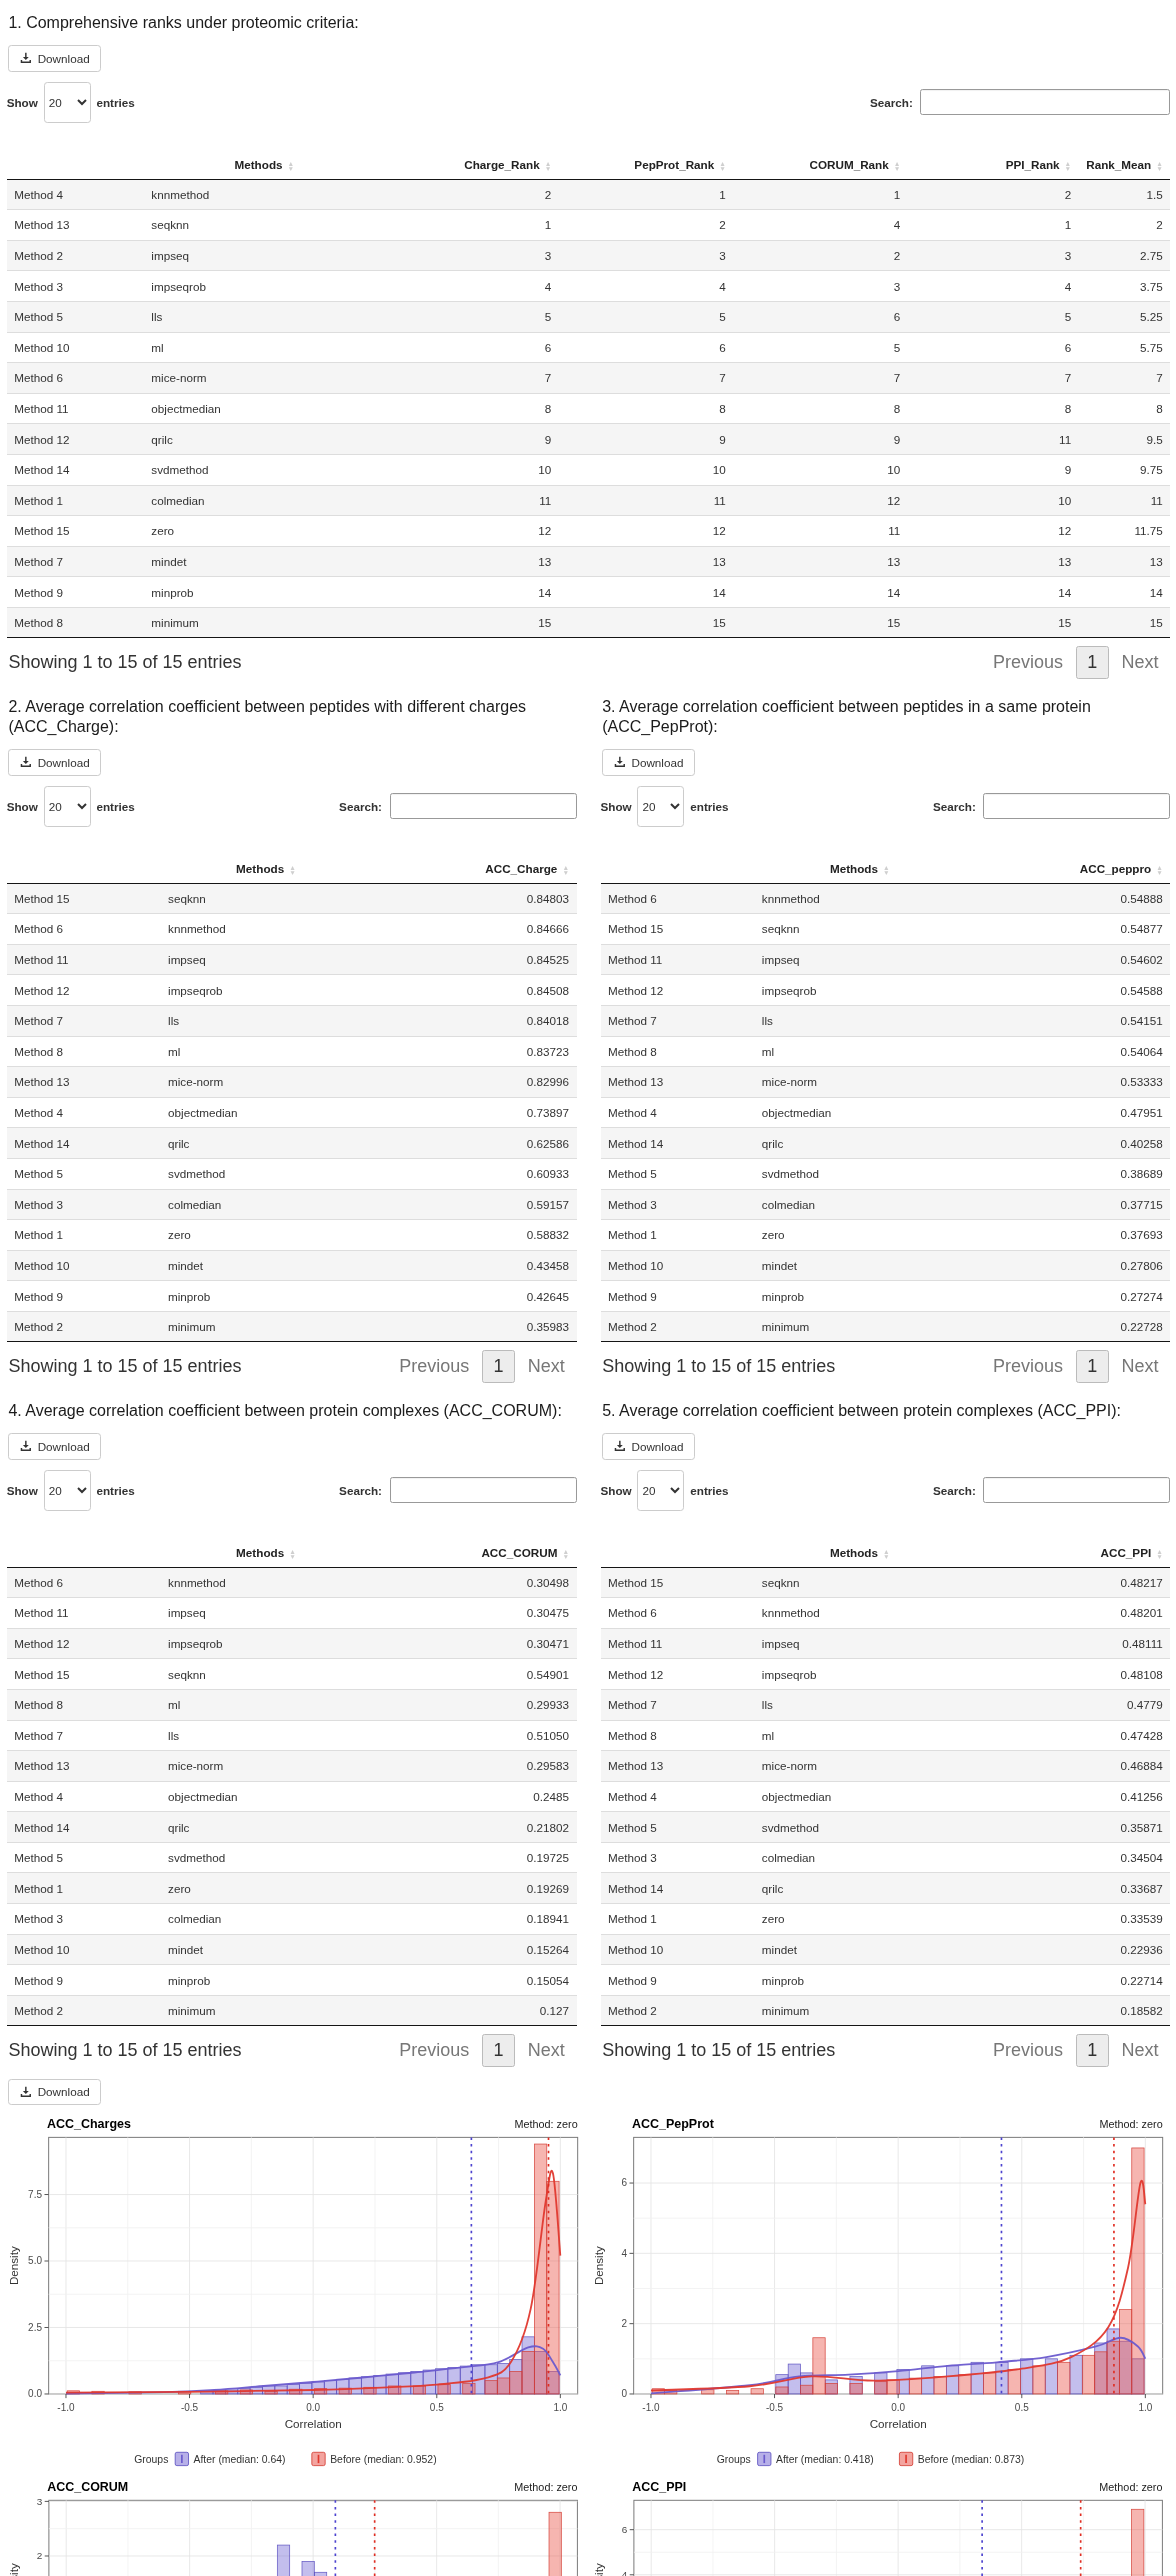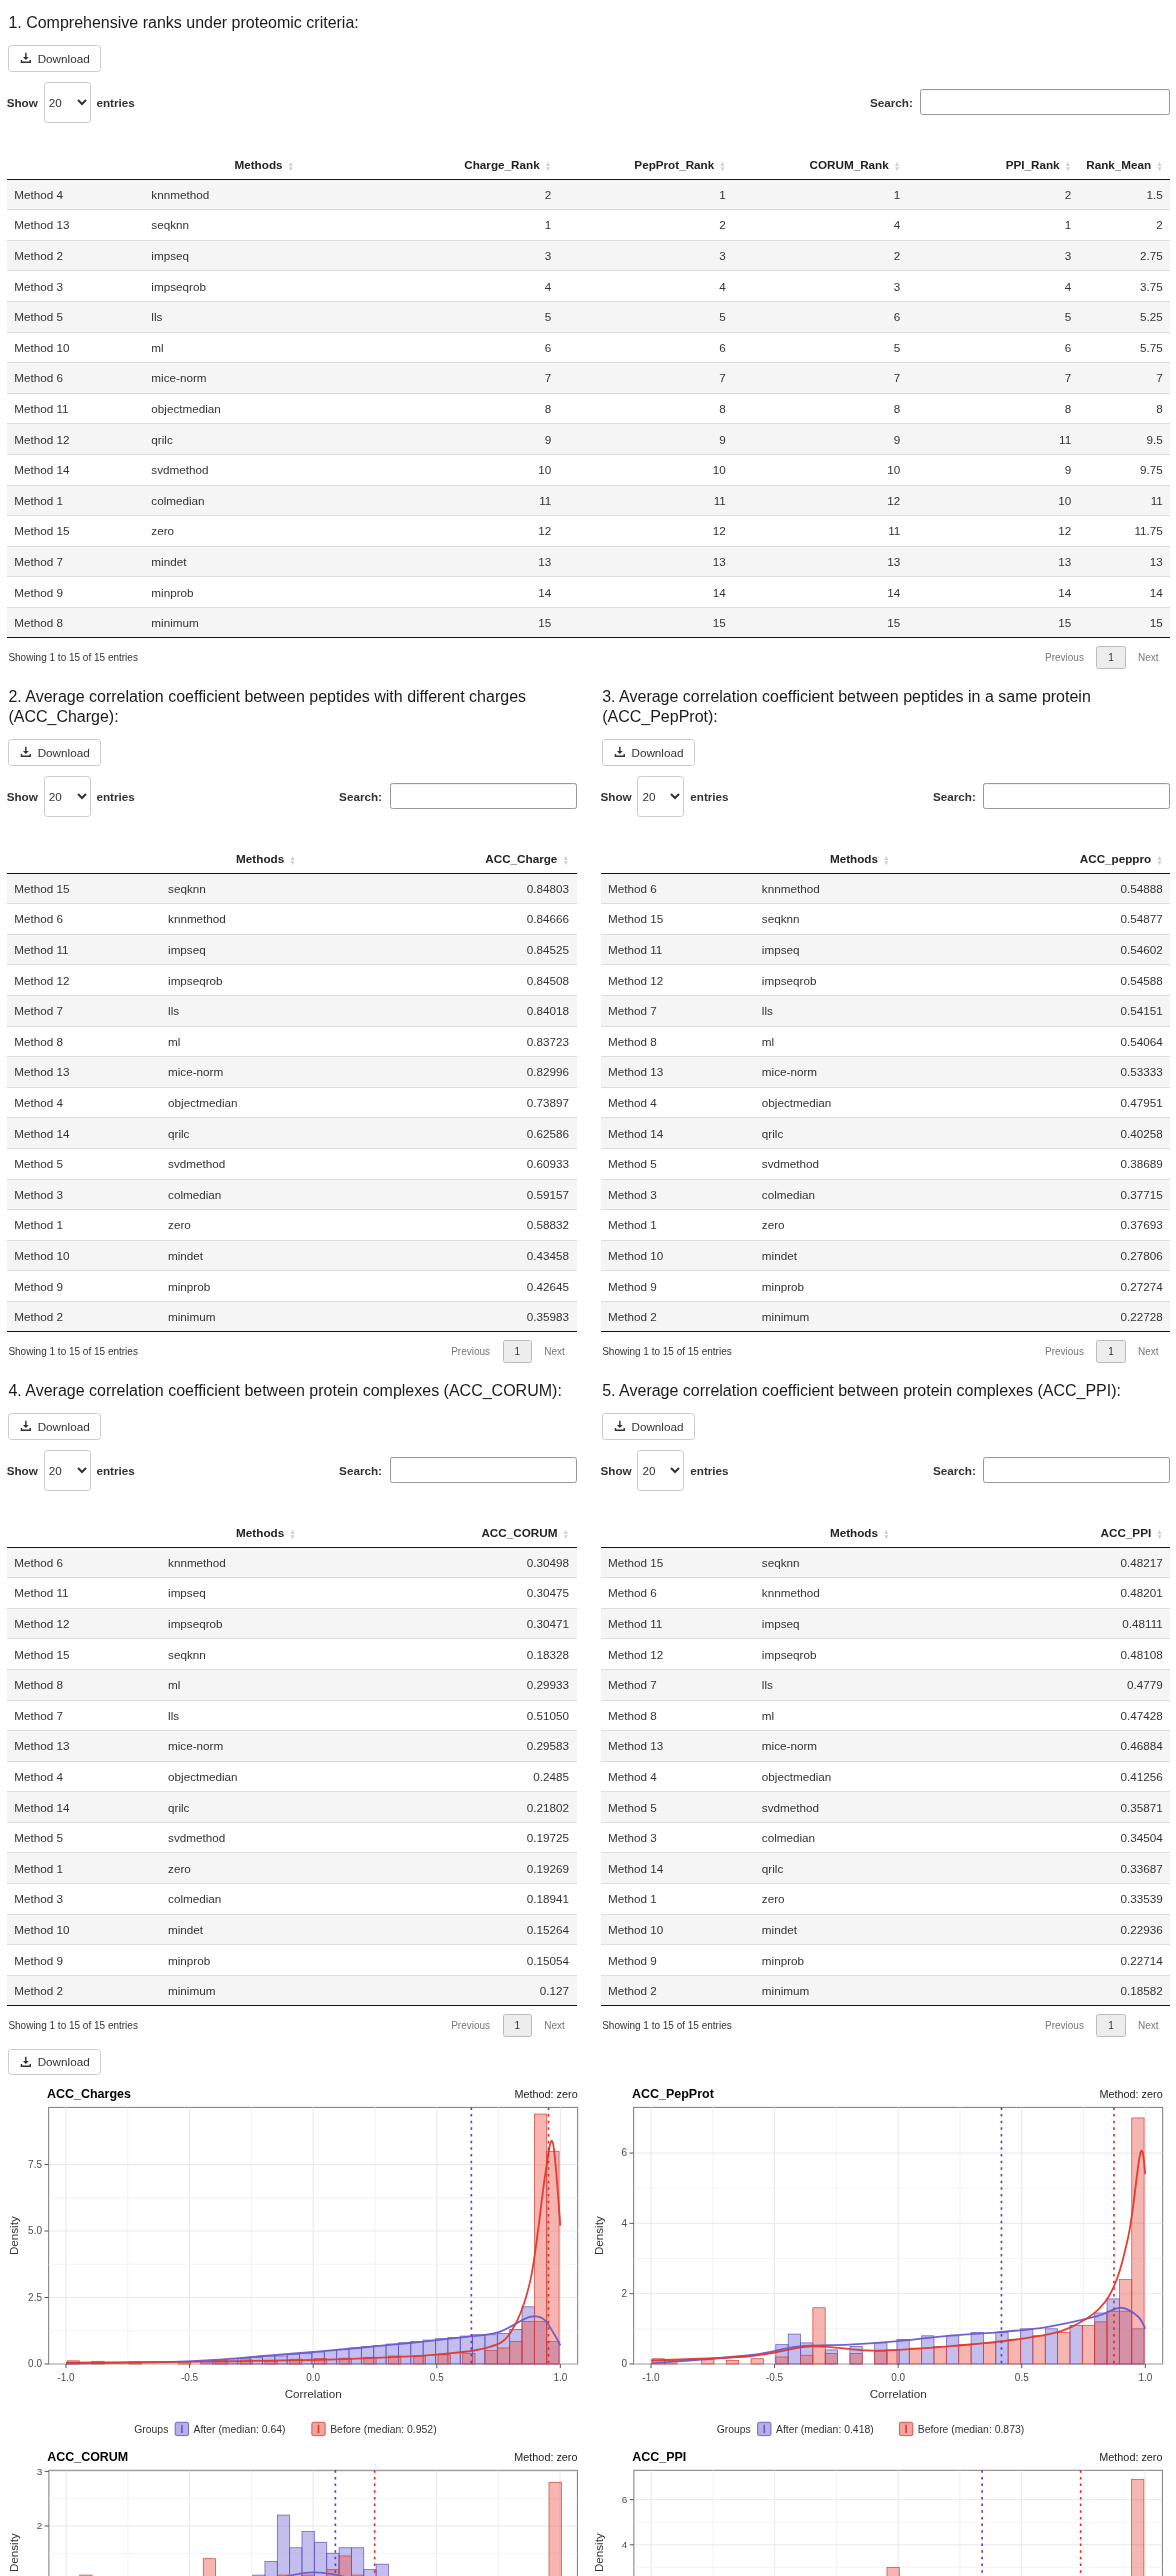--- a/index.html
+++ b/index.html
@@ -27,21 +27,21 @@
   table.dt tbody tr:nth-child(odd) { background:#f5f5f5; }
   th.col-rowname, td.col-rowname { text-align:left; }
   th.col-methods { text-align:center; }
   td.col-methods { text-align:left; }
   th.col-num, td.col-num { text-align:right; }
   .t-wide th.col-rowname { width:13%; } .t-wide th.col-methods { width:23%; } .t-wide th.col-num { width:16%; }
   .t-half th.col-rowname { width:27%; } .t-half th.col-methods { width:37%; } .t-half th.col-num { width:36%; }
   .sc { display:inline-block; vertical-align:middle; margin-left:5px; }
   .sc i { font-style:normal; display:block; font-size:6.7px; line-height:5px; color:#cfcfcf; }
 
-  .footer-row { display:flex; justify-content:space-between; align-items:center; padding:7.5px 1.7px 10px 1.7px; font-size:10px; color:#333; }
+  .footer-row { display:flex; justify-content:space-between; align-items:center; padding:7.5px 1.7px 10px 1.7px; font-size:18px; color:#333; }
   .pagination { display:flex; align-items:center; }
   .page-prev, .page-next { color:#777; padding:5px 10px; cursor:default; }
   .page-num { border:0.8px solid #bbb; background:#ededed; padding:5px 10.8px; border-radius:2.5px; margin:0 2.5px; color:#333; cursor:pointer; }
 
   .half-row { display:flex; gap:24px; align-items:flex-start; }
   .half { flex:1 1 0; min-width:0; }
 
   .fig-grid { display:grid; grid-template-columns:1fr 1fr; column-gap:6.7px; margin-top:3.3px; }
   .fig { overflow:hidden; }
 </style>
@@ -509,21 +509,21 @@
               <td class="col-num">0.30475</td>
             </tr>
             <tr>
               <td class="col-rowname">Method 12</td>
               <td class="col-methods">impseqrob</td>
               <td class="col-num">0.30471</td>
             </tr>
             <tr>
               <td class="col-rowname">Method 15</td>
               <td class="col-methods">seqknn</td>
-              <td class="col-num">0.18328</td>
+              <td class="col-num">0.54901</td>
             </tr>
             <tr>
               <td class="col-rowname">Method 8</td>
               <td class="col-methods">ml</td>
               <td class="col-num">0.29933</td>
             </tr>
             <tr>
               <td class="col-rowname">Method 7</td>
               <td class="col-methods">lls</td>
               <td class="col-num">0.51050</td>

